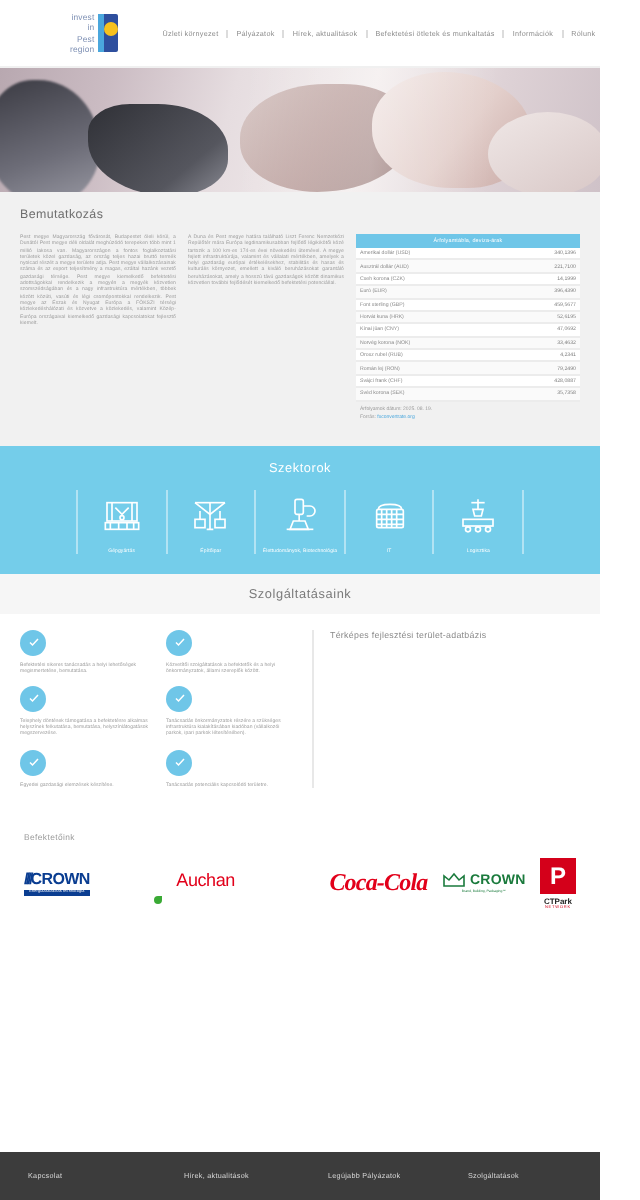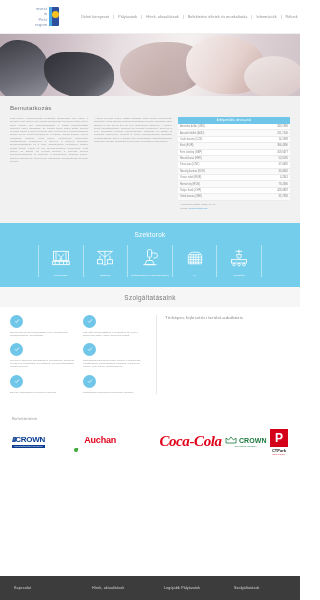--- a/index.html
+++ b/index.html
@@ -177,29 +177,29 @@
     font-size: 8px; font-weight: bold; color: #0a3d91; letter-spacing: -.3px;
     font-family: "Liberation Sans", sans-serif; display: flex; align-items: center;
   }
   .b-alpine .slash { color: #0a3d91; letter-spacing: -1.4px; font-size: 8px; }
   .b-alpine .sub {
     background: #0a3d91; color: #fff; font-size: 1.9px; padding: .5px 2px;
     margin-top: .5px; letter-spacing: .1px; width: 100%; text-align: center;
   }
   .b-auchan { display: flex; align-items: center; }
   .b-auchan .rest {
-    color: #e2001a; font-size: 9px; font-weight: bold; letter-spacing: -.2px; margin-left: 36px;
+    color: #e2001a; font-size: 9px; font-weight: normal; letter-spacing: -.2px; margin-left: 36px;
   }
   .b-auchan .leaf {
     width: 4px; height: 4px; background: #3aaa35; border-radius: 50% 0 50% 50%;
     position: relative; top: 3px; left: -8px; margin-right: -4px;
   }
   .b-cola {
     color: #e2001a; font-family: "Liberation Serif", serif; font-style: italic;
-    font-weight: bold; font-size: 15px; letter-spacing: -.4px; margin-left: 40px;
+    font-weight: bold; font-size: 12px; letter-spacing: -.4px; margin-left: 40px;
   }
   .b-crown { display: flex; align-items: center; flex-direction: column; }
   .b-crown .top { display: flex; align-items: center; gap: 2px; }
   .b-crown .word {
     color: #1a7a3c; font-size: 7px; font-weight: bold; letter-spacing: .1px;
   }
   .b-crown .sub { font-size: 1.7px; color: #1a7a3c; margin-top: .5px; }
   .b-ctpark { display: flex; flex-direction: column; align-items: center; }
   .b-ctpark .sq {
     width: 18px; height: 18px; background: #d4001a;

